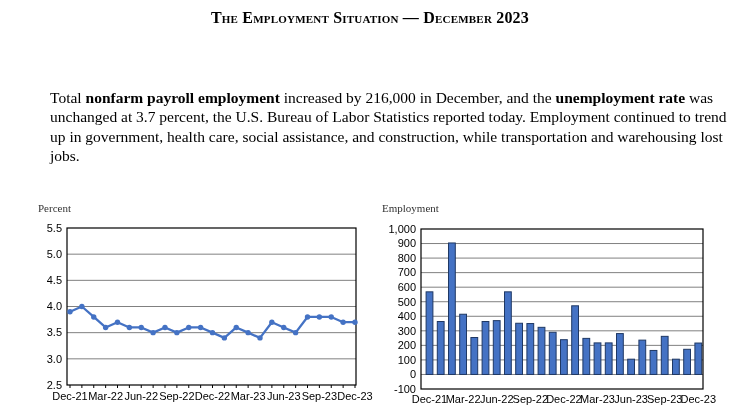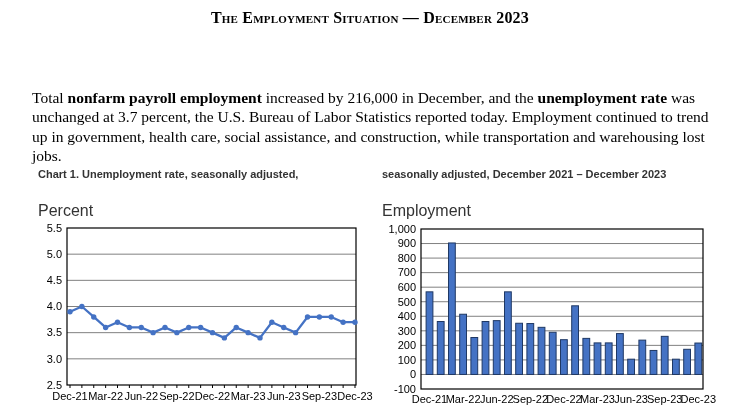--- a/index.html
+++ b/index.html
@@ -1,47 +1,46 @@
 <!DOCTYPE html>
 <html><head>
 <meta charset="utf-8">
 <style>
   html,body{margin:0;padding:0;background:#ffffff;}
   .page{position:relative;width:740px;height:412px;background:#ffffff;overflow:hidden;
         font-family:"Liberation Serif",serif;color:#000;}
   .doc-title{position:absolute;left:0;top:9px;width:740px;text-align:center;
         font-family:"Liberation Serif",serif;font-weight:bold;font-variant:small-caps;
         font-size:16px;letter-spacing:0.2px;color:#000;}
-  .intro{position:absolute;left:32px;top:72px;width:678px;
+  .intro{position:absolute;left:50px;top:72px;width:678px;
         font-size:15.5px;line-height:19.5px;color:#000;}
   .intro b{font-weight:bold;}
   .chart-title{position:absolute;font-family:"Liberation Sans",sans-serif;
         font-weight:bold;font-size:11px;line-height:13px;color:#333;}
   .chart-title.c1{left:38px;top:168px;width:310px;}
   .chart-title.c2{left:382px;top:168px;width:345px;}
-  .axis-unit{position:absolute;font-family:Liberation Sans, sans-serif;
-        font-size:16px;color:#333;top:202px;}
+  .axis-unit{position:absolute;font-family:Liberation Serif, serif;
+        font-size:11px;color:#333;top:202px;}
   .axis-unit.c1{left:38px;}
   .axis-unit.c2{left:382px;}
   svg.chart{position:absolute;top:220px;overflow:visible;}
   svg.chart.c1{left:36px;}
   svg.chart.c2{left:380px;}
   svg.chart text{font-family:"Liberation Sans",sans-serif;font-size:11px;fill:#000;}
 </style>
 </head>
 <body>
 
 <div class="page">
 
   <div class="doc-title">The Employment Situation — December 2023</div>
 
   <p class="intro"><span>Total </span><b>nonfarm payroll employment</b><span> increased by 216,000 in December, and the </span><b>unemployment rate</b><span> was unchanged at 3.7 percent, the U.S. Bureau of Labor Statistics reported today. Employment continued to trend up in government, health care, social assistance, and construction, while transportation and warehousing lost jobs.</span></p>
 
   <div class="chart-title c1">
-    <div>Chart 1. Unemployment rate, seasonally adjusted,</div>
   </div>
   <div class="axis-unit c1">Percent</div>
   <svg class="chart c1" id="chart1" width="340" height="192">
       <text x="26" y="168.8" text-anchor="end">2.5</text>
       <line x1="31" x2="320" y1="138.83333333333334" y2="138.83333333333334" stroke="#808080" stroke-width="1"></line>
       <text x="26" y="142.63333333333335" text-anchor="end">3.0</text>
       <line x1="31" x2="320" y1="112.66666666666667" y2="112.66666666666667" stroke="#808080" stroke-width="1"></line>
       <text x="26" y="116.46666666666667" text-anchor="end">3.5</text>
       <line x1="31" x2="320" y1="86.5" y2="86.5" stroke="#808080" stroke-width="1"></line>
       <text x="26" y="90.3" text-anchor="end">4.0</text>
@@ -107,21 +106,20 @@
       <circle cx="247.75" cy="107.43333333333334" r="2.7" fill="#4472C4"></circle>
       <circle cx="259.625" cy="112.66666666666667" r="2.7" fill="#4472C4"></circle>
       <circle cx="271.5" cy="96.96666666666667" r="2.7" fill="#4472C4"></circle>
       <circle cx="283.375" cy="96.96666666666667" r="2.7" fill="#4472C4"></circle>
       <circle cx="295.25" cy="96.96666666666667" r="2.7" fill="#4472C4"></circle>
       <circle cx="307.125" cy="102.19999999999999" r="2.7" fill="#4472C4"></circle>
       <circle cx="319" cy="102.19999999999999" r="2.7" fill="#4472C4"></circle>
     </svg>
 
   <div class="chart-title c2">
-    <div>seasonally adjusted, December 2021 – December 2023</div>
   </div>
   <div class="axis-unit c2">Employment</div>
   <svg class="chart c2" id="chart2" width="356" height="192">
       <text x="36" y="172.8" text-anchor="end">-100</text>
       <line x1="41" x2="323" y1="154.45454545454544" y2="154.45454545454544" stroke="#808080" stroke-width="1"></line>
       <text x="36" y="158.25454545454545" text-anchor="end">0</text>
       <line x1="41" x2="323" y1="139.9090909090909" y2="139.9090909090909" stroke="#808080" stroke-width="1"></line>
       <text x="36" y="143.70909090909092" text-anchor="end">100</text>
       <line x1="41" x2="323" y1="125.36363636363637" y2="125.36363636363637" stroke="#808080" stroke-width="1"></line>
       <text x="36" y="129.16363636363639" text-anchor="end">200</text>

